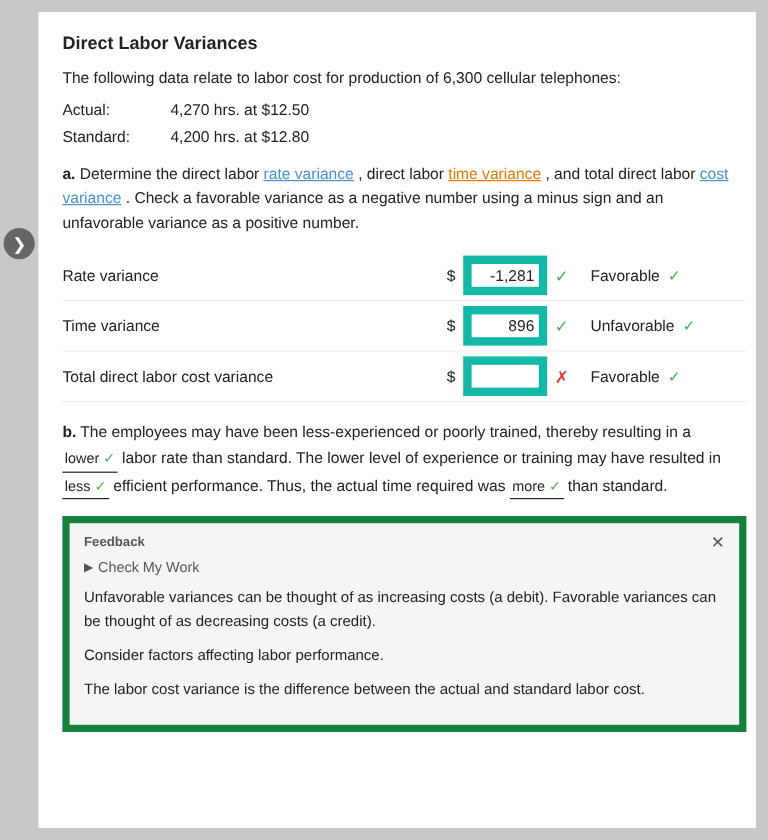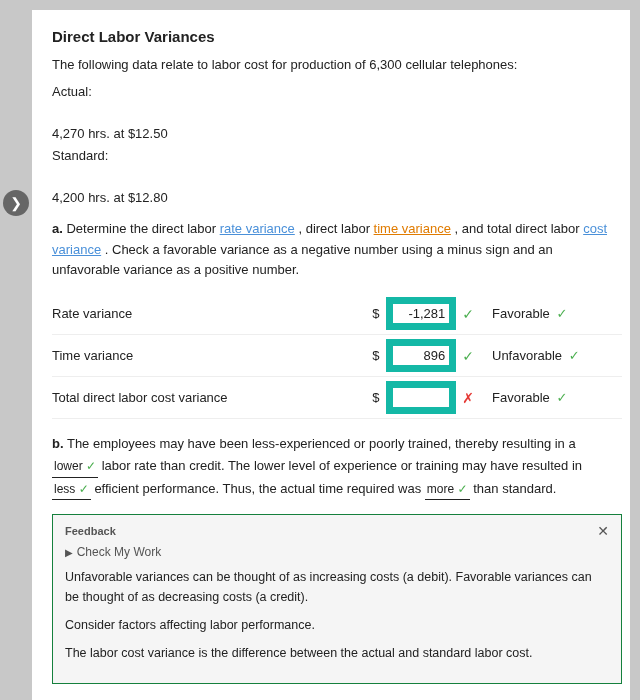--- a/index.html
+++ b/index.html
@@ -57,21 +57,20 @@
       line-height: 1.5;
     }
     .data-table {
       margin-bottom: 10px;
     }
     .data-row {
       display: flex;
       gap: 20px;
       font-size: 13px;
       line-height: 1.7;
-      flex-direction: column;
     }
     .data-label {
       width: 70px;
       font-weight: normal;
     }
     .data-value {
       font-weight: normal;
     }
     .section-a {
       margin-bottom: 12px;
@@ -148,21 +147,21 @@
       padding: 0 2px;
       font-size: 12px;
       color: #222;
     }
     .dropdown-check {
       color: #4caf50;
       font-size: 12px;
     }
 
     .feedback-box {
-      border: 1px solid #15803d;
+      border: 6px solid #15803d;
       background: #f5f5f5;
       padding: 8px 12px 12px 12px;
       font-size: 12px;
     }
     .feedback-header {
       display: flex;
       justify-content: space-between;
       align-items: center;
       margin-bottom: 6px;
     }
@@ -261,21 +260,21 @@
         <span class="var-status status-favorable">
           Favorable <span class="status-check">✓</span>
         </span>
       </div>
     </div>
 
     <div class="section-b">
       <span class="bold">b.</span>
       <span> The employees may have been less-experienced or poorly trained, thereby resulting in a </span>
       <span class="dropdown-inline">lower <span class="dropdown-check">✓</span></span>
-      <span> labor rate than credit. The lower level of experience or training may have resulted in </span>
+      <span> labor rate than standard. The lower level of experience or training may have resulted in </span>
       <span class="dropdown-inline">less <span class="dropdown-check">✓</span></span>
       <span> efficient performance. Thus, the actual time required was </span>
       <span class="dropdown-inline">more <span class="dropdown-check">✓</span></span>
       <span> than standard.</span>
     </div>
 
     <div class="feedback-box">
       <div class="feedback-header">
         <span class="feedback-label">Feedback</span>
         <span class="feedback-close">✕</span>

